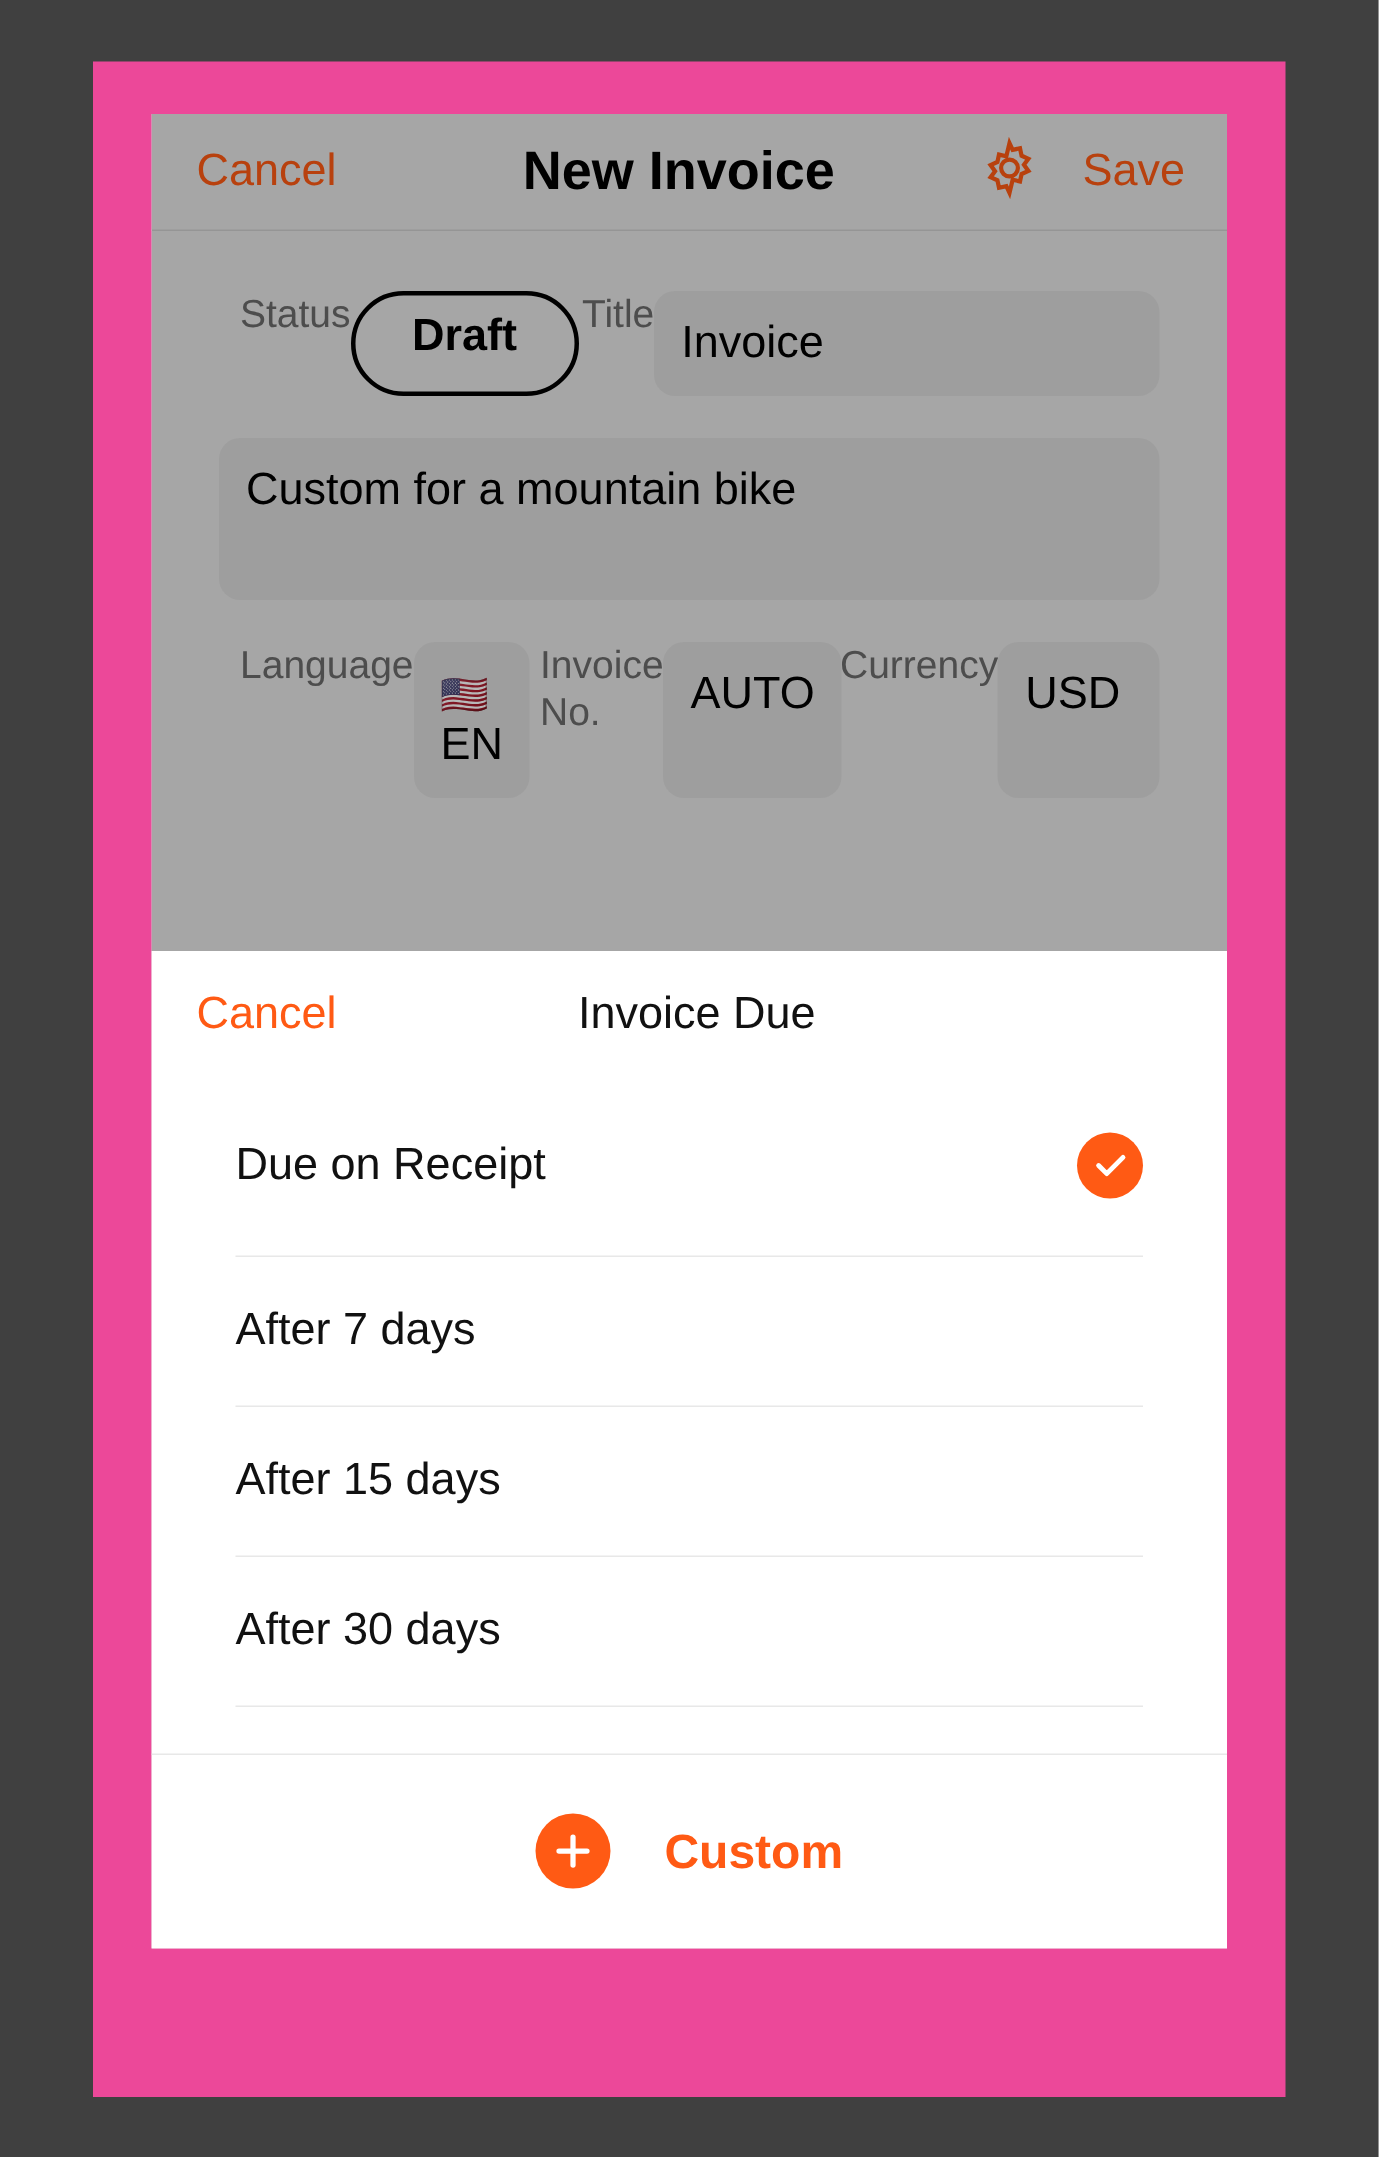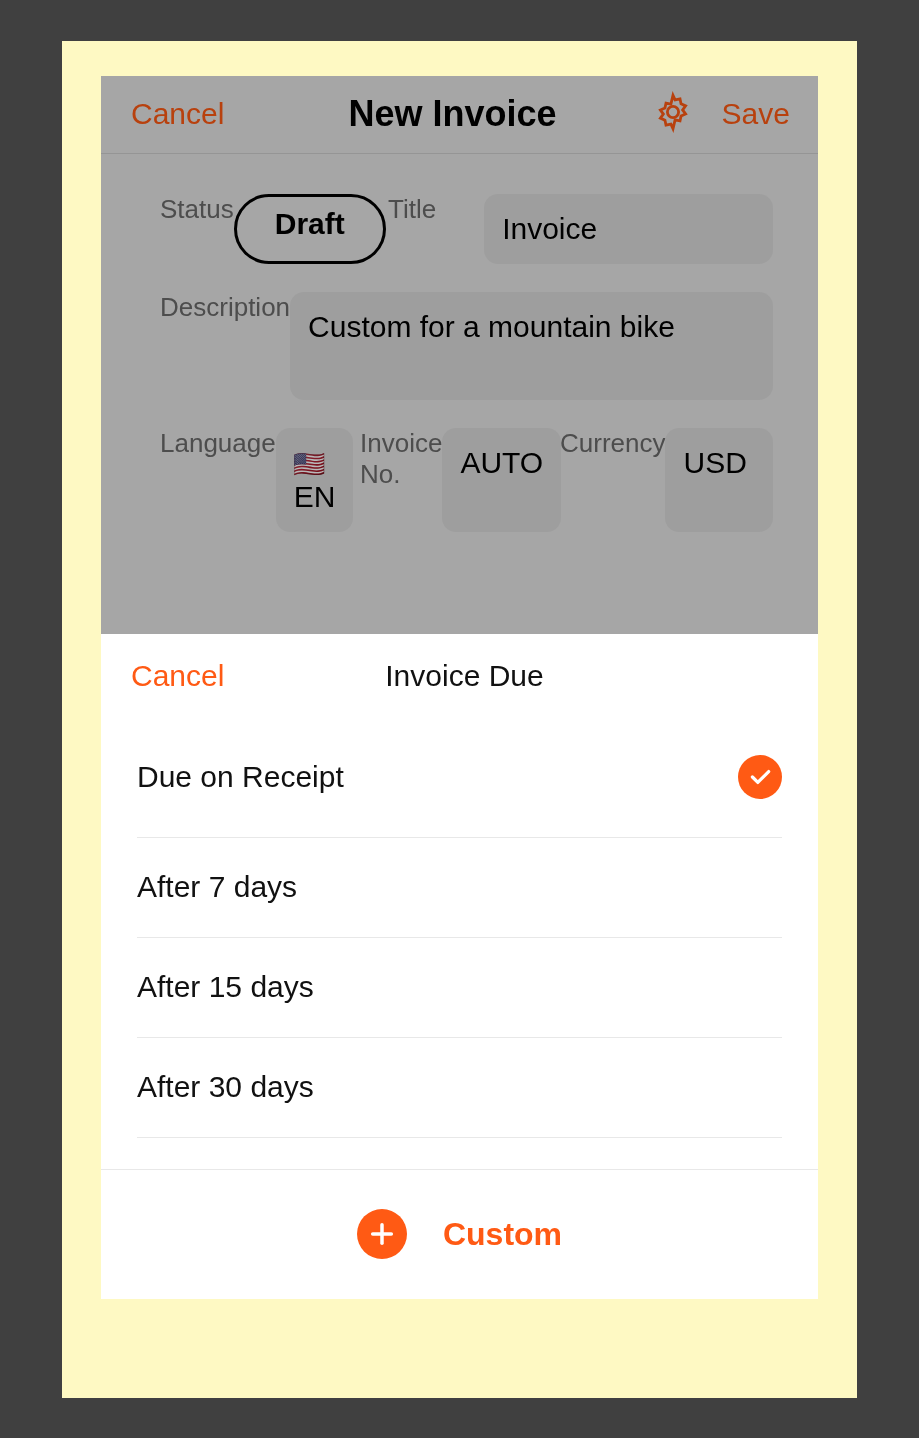--- a/index.html
+++ b/index.html
@@ -12,21 +12,21 @@
       background: #404040;
       width: 919px;
       height: 1438px;
       display: flex;
       align-items: center;
       justify-content: center;
     }
     .device-frame {
       width: 795px;
       height: 1357px;
-      background: #fef9c3;
+      background: #ec4899;
       padding: 35px 20px 60px 20px;
       position: relative;
     }
     .screen {
       width: 717px;
       height: 1223px;
       margin: 0 auto;
       background: #e6e6e6;
       position: relative;
       overflow: hidden;
@@ -116,21 +116,21 @@
       background: #dcdcdc;
       border-radius: 14px;
       font-size: 30px;
       color: #000;
       padding: 18px 18px;
       border: none;
       width: 100%;
       height: 108px;
     }
     .g-status { width: 208px; }
-    .g-title  { flex: 1; gap: 48px; }
+    .g-title  { flex: 1; }
     .g-desc   { width: 100%; }
     .g-invno  { width: 180px; }
     .g-lang   { width: 180px; }
     .g-curr   { flex: 1; }
     .flag { margin-right: 8px; font-size: 26px; }
 
     
     .sheet {
       position: absolute;
       left: 0; right: 0; bottom: 0;
@@ -154,21 +154,21 @@
     .sheet-header .sheet-title {
       position: absolute;
       left: 10px; right: 0;
       text-align: center;
       font-size: 30px;
       font-weight: 500;
       color: #111;
       pointer-events: none;
     }
     .options {
-      padding: 0 36px;
+      padding: 0 56px;
       flex: 1;
     }
     .option-row {
       height: 100px;
       display: flex;
       align-items: center;
       justify-content: space-between;
       border-bottom: 1px solid #e8e8e8;
       font-size: 30px;
       color: #111;
@@ -244,21 +244,20 @@
           <div class="status-pill">Draft</div>
         </div>
         <div class="form-group g-title">
           <label>Title</label>
           <div class="text-field">Invoice</div>
         </div>
       </div>
 
       <div class="form-row">
         <div class="form-group g-desc">
-          <label>Description</label>
           <div class="text-area">Custom for a mountain bike</div>
         </div>
       </div>
 
       <div class="form-row">
         <div class="form-group g-lang">
           <label>Language</label>
           <div class="text-field">
             <span class="flag">🇺🇸</span><span>EN</span>
           </div>

